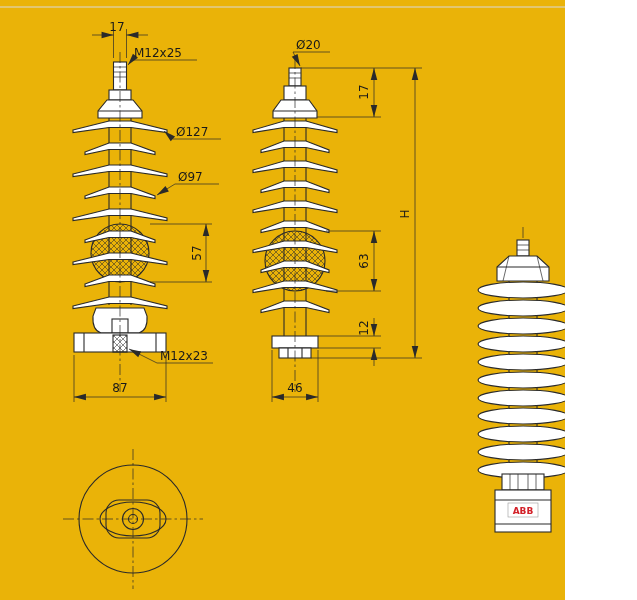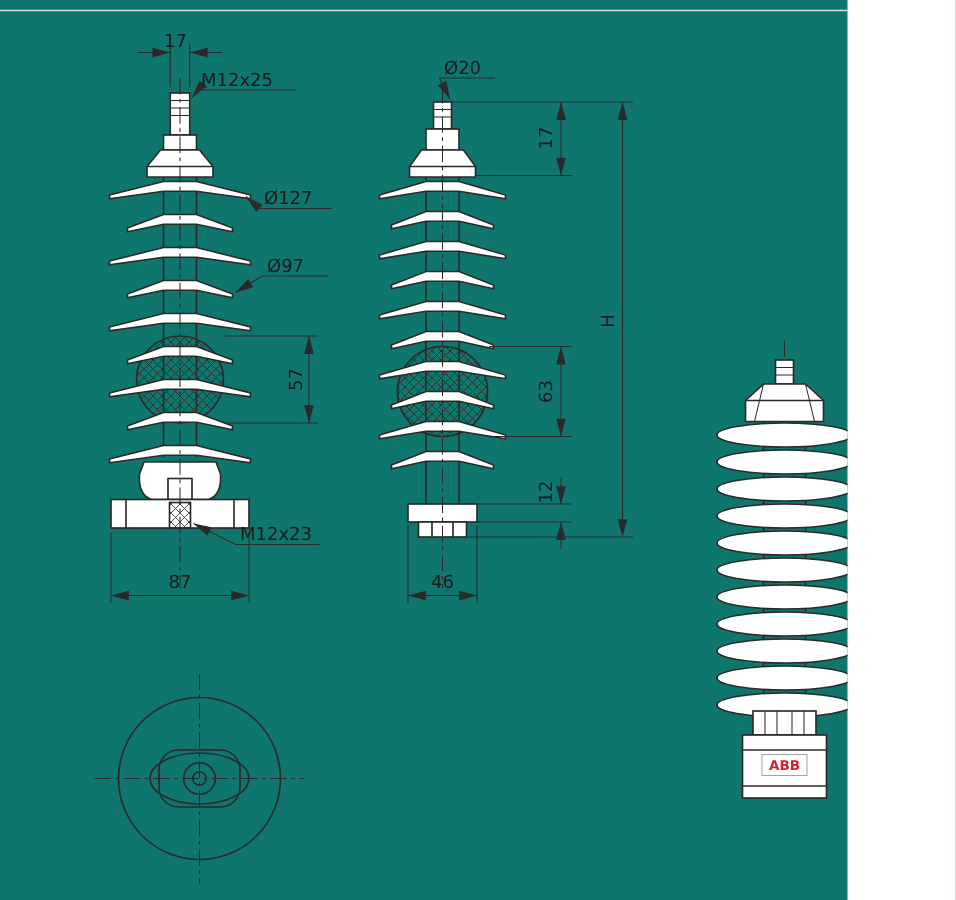--- a/index.html
+++ b/index.html
@@ -1,16 +1,16 @@
 <!DOCTYPE html>
 <html><head>
 <meta charset="utf-8">
 <style>
   html,body{margin:0;padding:0;background:#ffffff;}
-  .canvas{position:relative;width:565px;height:600px;background:#0f766e;overflow:hidden;
+  .canvas{position:relative;width:565px;height:600px;background:#eab308;overflow:hidden;
           font-family:"DejaVu Sans",sans-serif;}
   svg{position:absolute;left:0;top:0;}
   .ol  {fill:none;stroke:#2a2a2a;stroke-width:1.1;}
   .olf {fill:#ffffff;stroke:#2a2a2a;stroke-width:1.1;}
   .dim {fill:none;stroke:#2a2a2a;stroke-width:0.7;}
   .cl  {fill:none;stroke:#2a2a2a;stroke-width:0.7;stroke-dasharray:11 3 2.5 3;}
   .txt {font:12px "DejaVu Sans",sans-serif;fill:#1a1a1a;}
   .brand{font:bold 9px "DejaVu Sans",sans-serif;}
   .hatch{fill:url(#xh);stroke:#2a2a2a;stroke-width:1.1;}
   .frame{stroke:#d9d9d9;stroke-width:1;}

